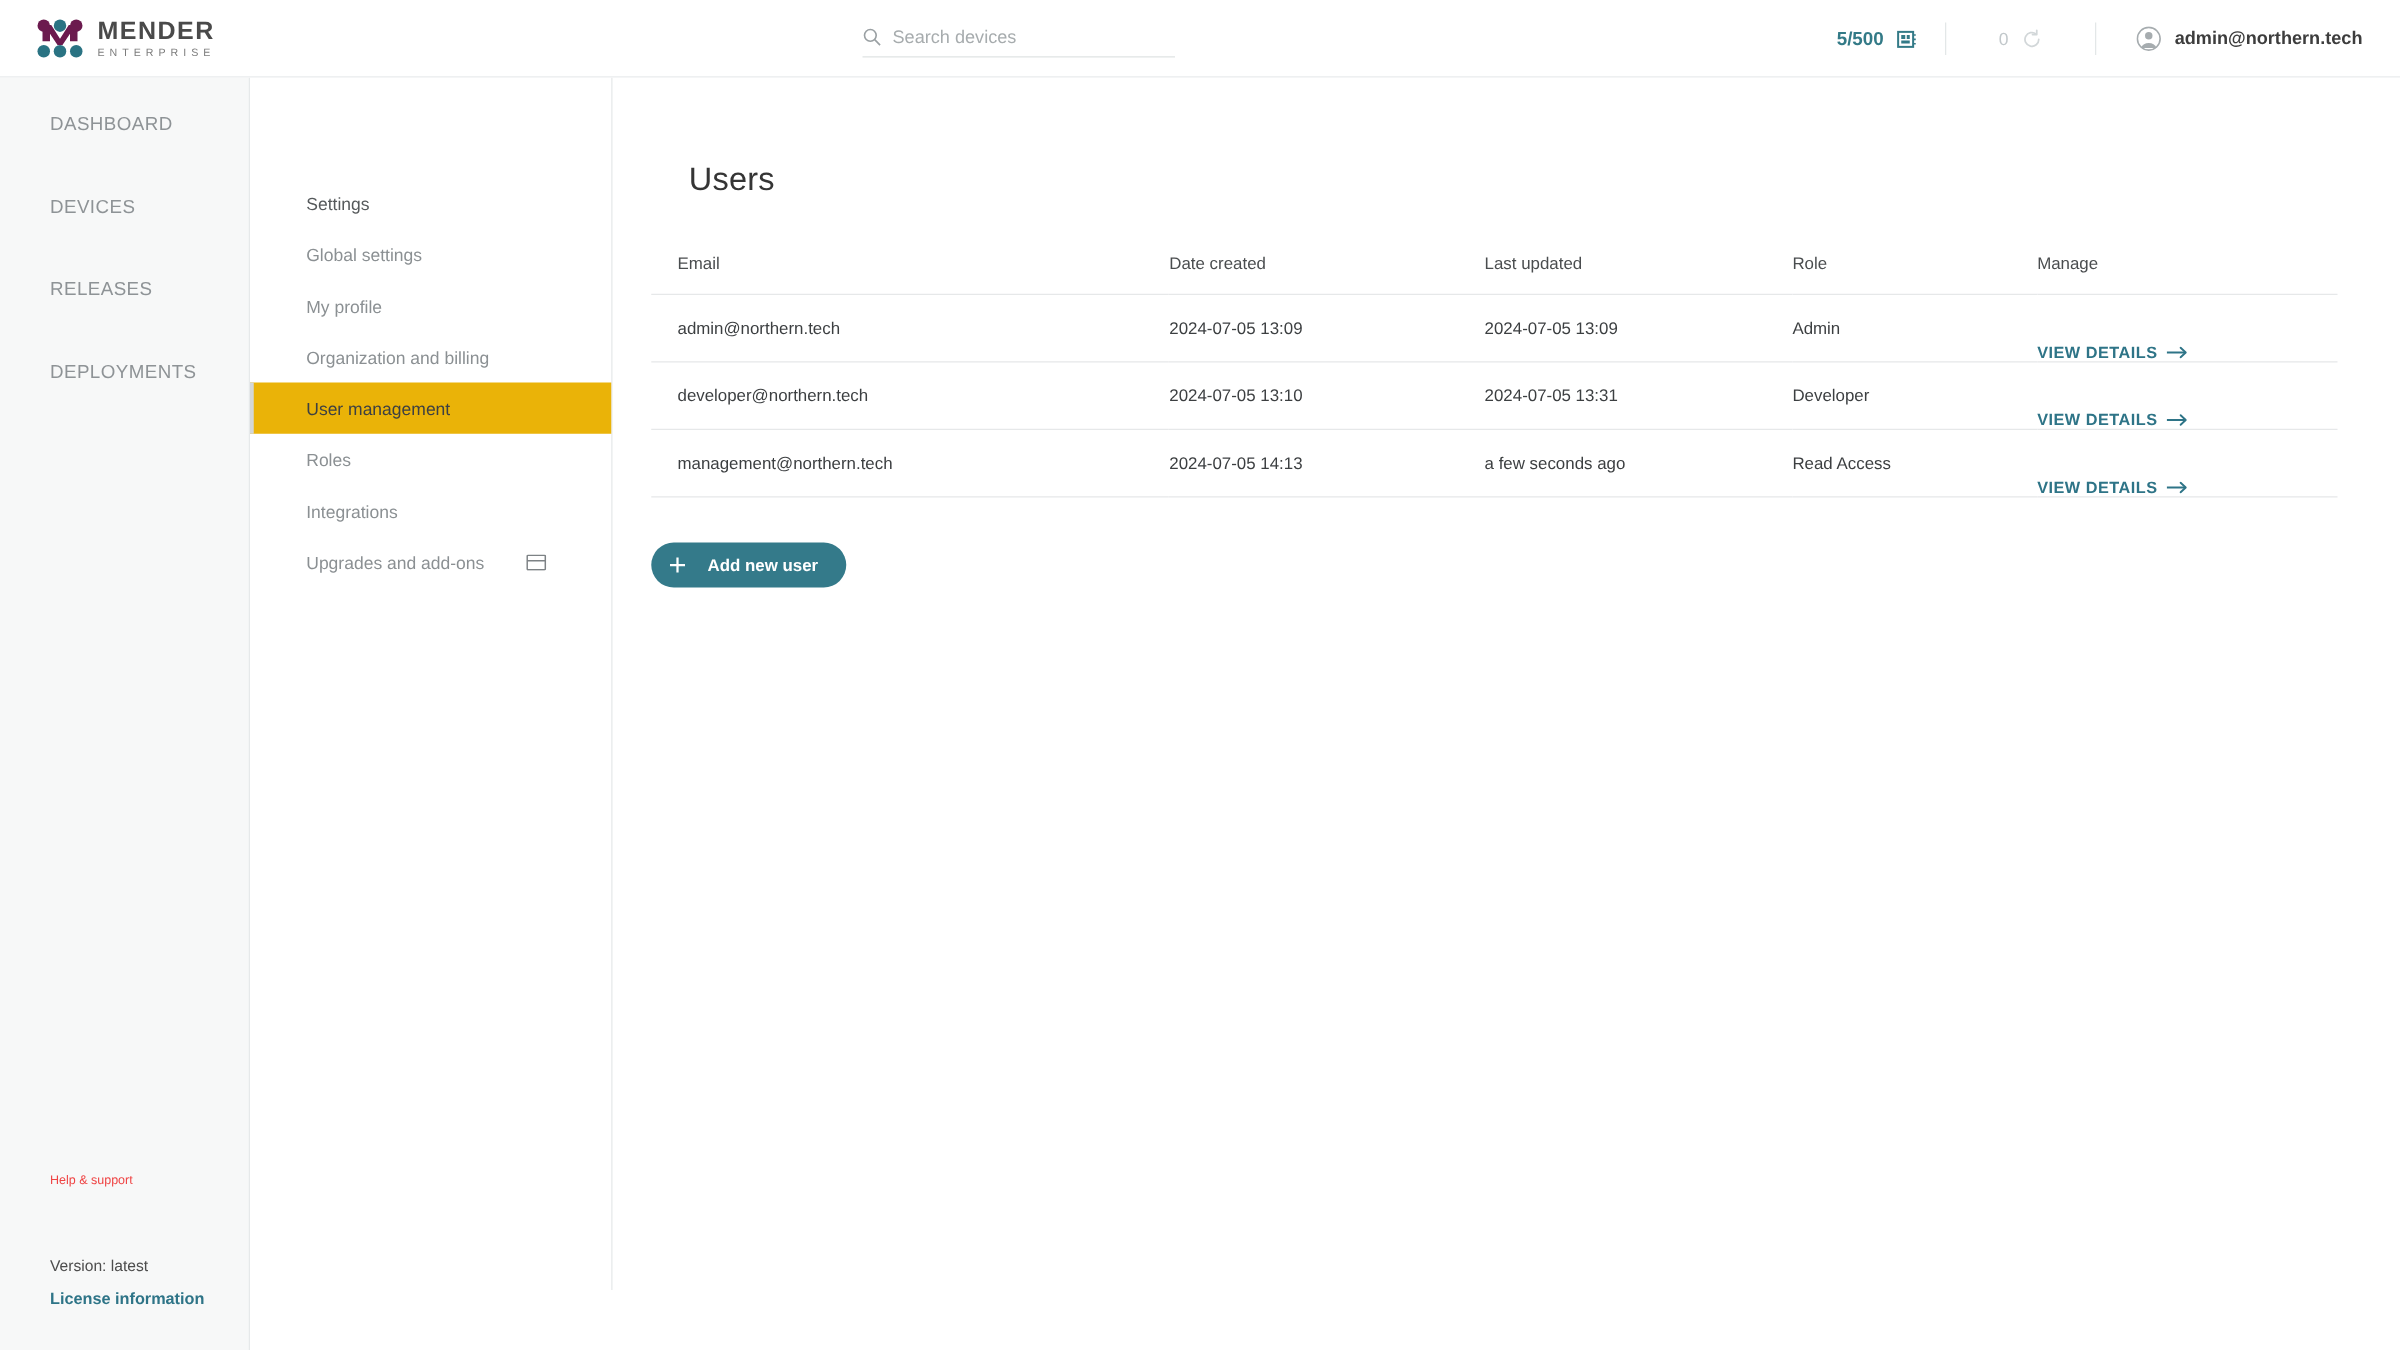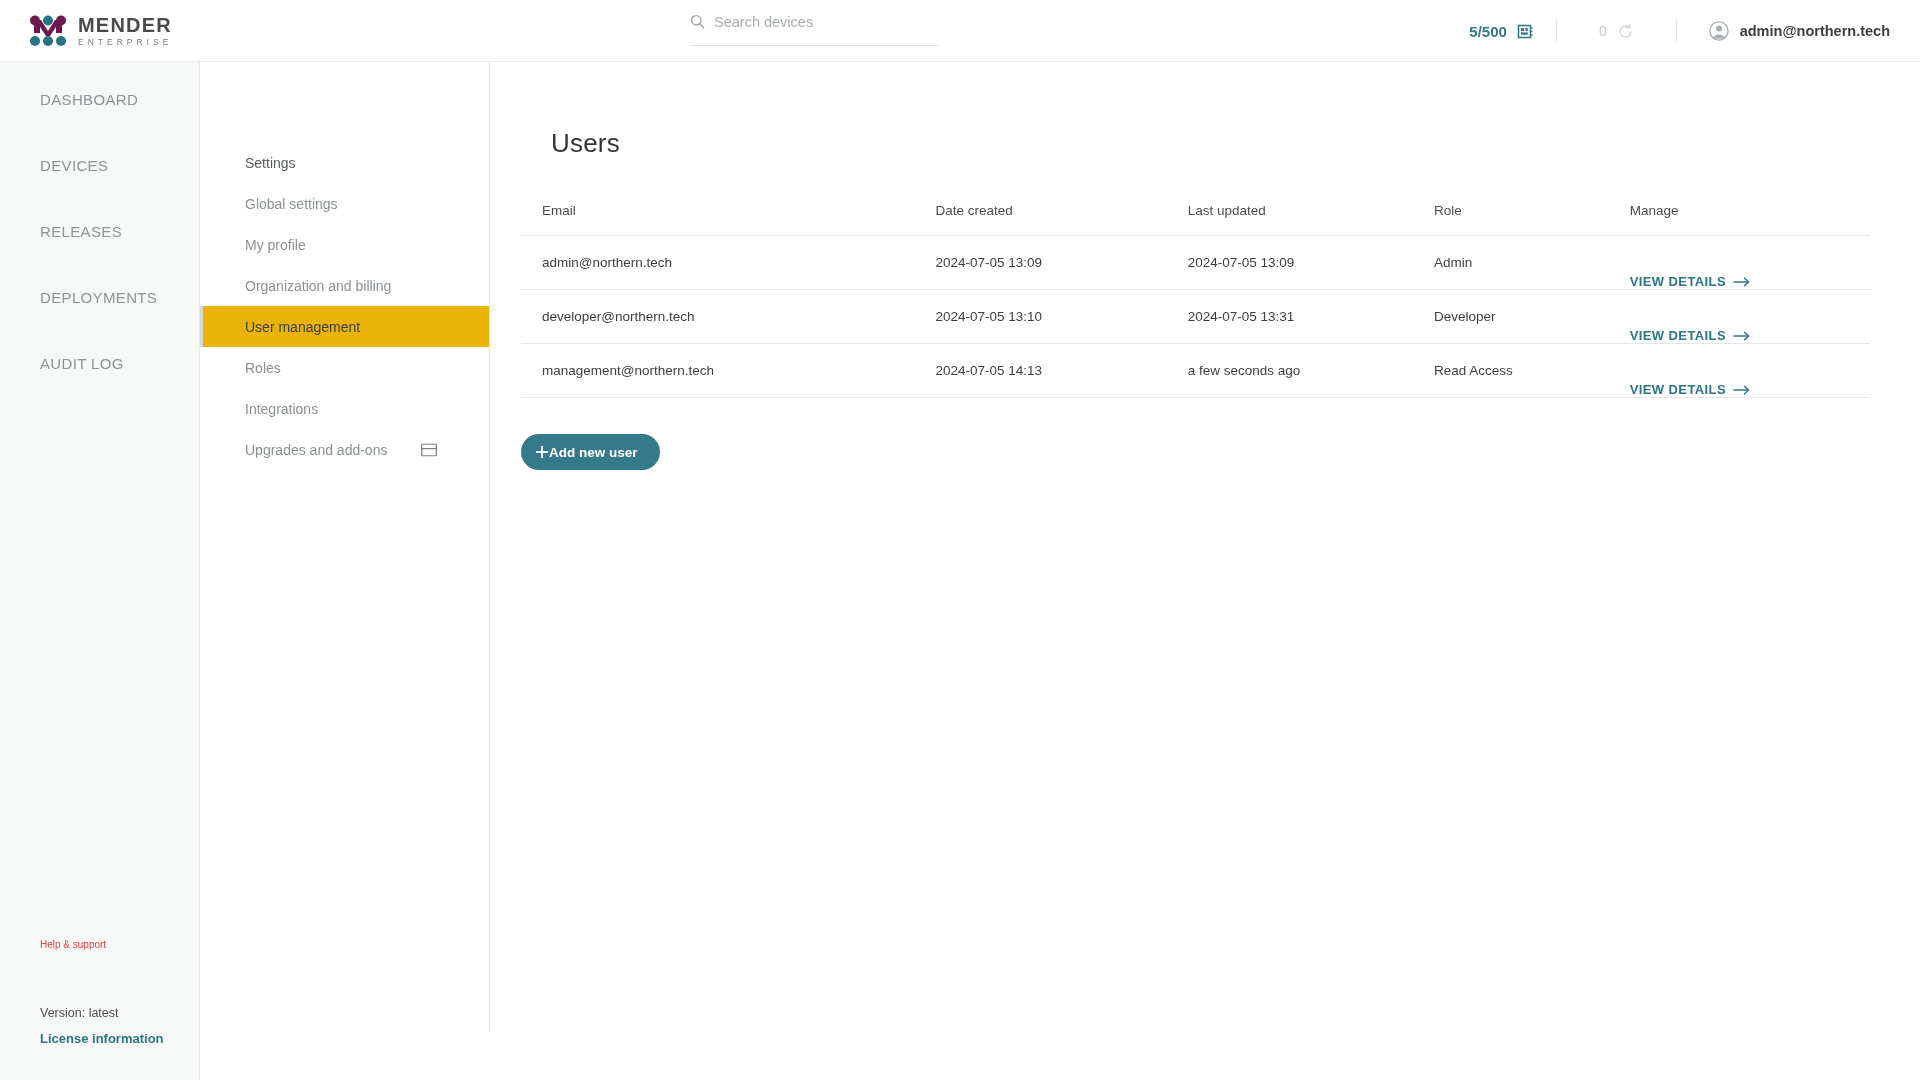--- a/index.html
+++ b/index.html
@@ -28,21 +28,21 @@
     font-size: 20px; font-weight: bold; letter-spacing: 1.2px; color: #4a4a4a;
     font-family: "Liberation Sans", sans-serif;
   }
   .logo-sub {
     font-size: 8.5px; letter-spacing: 4.0px; color: #7c7c7c; margin-top: 3px;
   }
 
   .search-wrap {
     position: absolute; left: 690px; top: 14px;
     width: 250px; height: 32px;
-    display: flex; align-items: flex-start; gap: 9px;
+    display: flex; align-items: center; gap: 9px;
     border-bottom: 1px solid #e0e3e4;
   }
   .search-ico { width: 15px; height: 15px; flex: none; color: #9aa0a3; }
   .search-input {
     border: none; outline: none; background: transparent;
     font-family: "Liberation Sans", sans-serif;
     font-size: 14.5px; color: #3a3a3a; width: 210px;
   }
   .search-input::placeholder { color: #a7acae; }
 
@@ -147,21 +147,21 @@
   }
   .arrow-ico { width: 17px; height: 10px; }
 
   .add-btn {
     margin: 36px 0 0 0;
     height: 36px; padding: 0 22px 0 14px;
     background: #347a8a; color: #ffffff;
     border: none; border-radius: 18px;
     font-family: "Liberation Sans", sans-serif;
     font-size: 13.5px; font-weight: bold;
-    display: inline-flex; align-items: center; gap: 0;
+    display: inline-flex; align-items: center; gap: 17px;
     cursor: pointer;
   }
   .plus-ico { width: 14px; height: 14px; }
 </style>
 </head>
 <body>
 
 <div class="topbar">
 
   <div class="logo-wrap">
@@ -231,23 +231,20 @@
       <span>DASHBOARD</span>
     </div>
     <div class="nav-item">
       <span>DEVICES</span>
     </div>
     <div class="nav-item">
       <span>RELEASES</span>
     </div>
     <div class="nav-item">
       <span>DEPLOYMENTS</span>
-    </div>
-    <div class="nav-item">
-      <span>AUDIT LOG</span>
     </div>
   </div>
 
   <div class="leftnav-footer">
     <div class="help-link">Help &amp; support</div>
     <div class="ver-line">Version: latest</div>
     <div class="lic-link">License information</div>
   </div>
 </nav>
 

